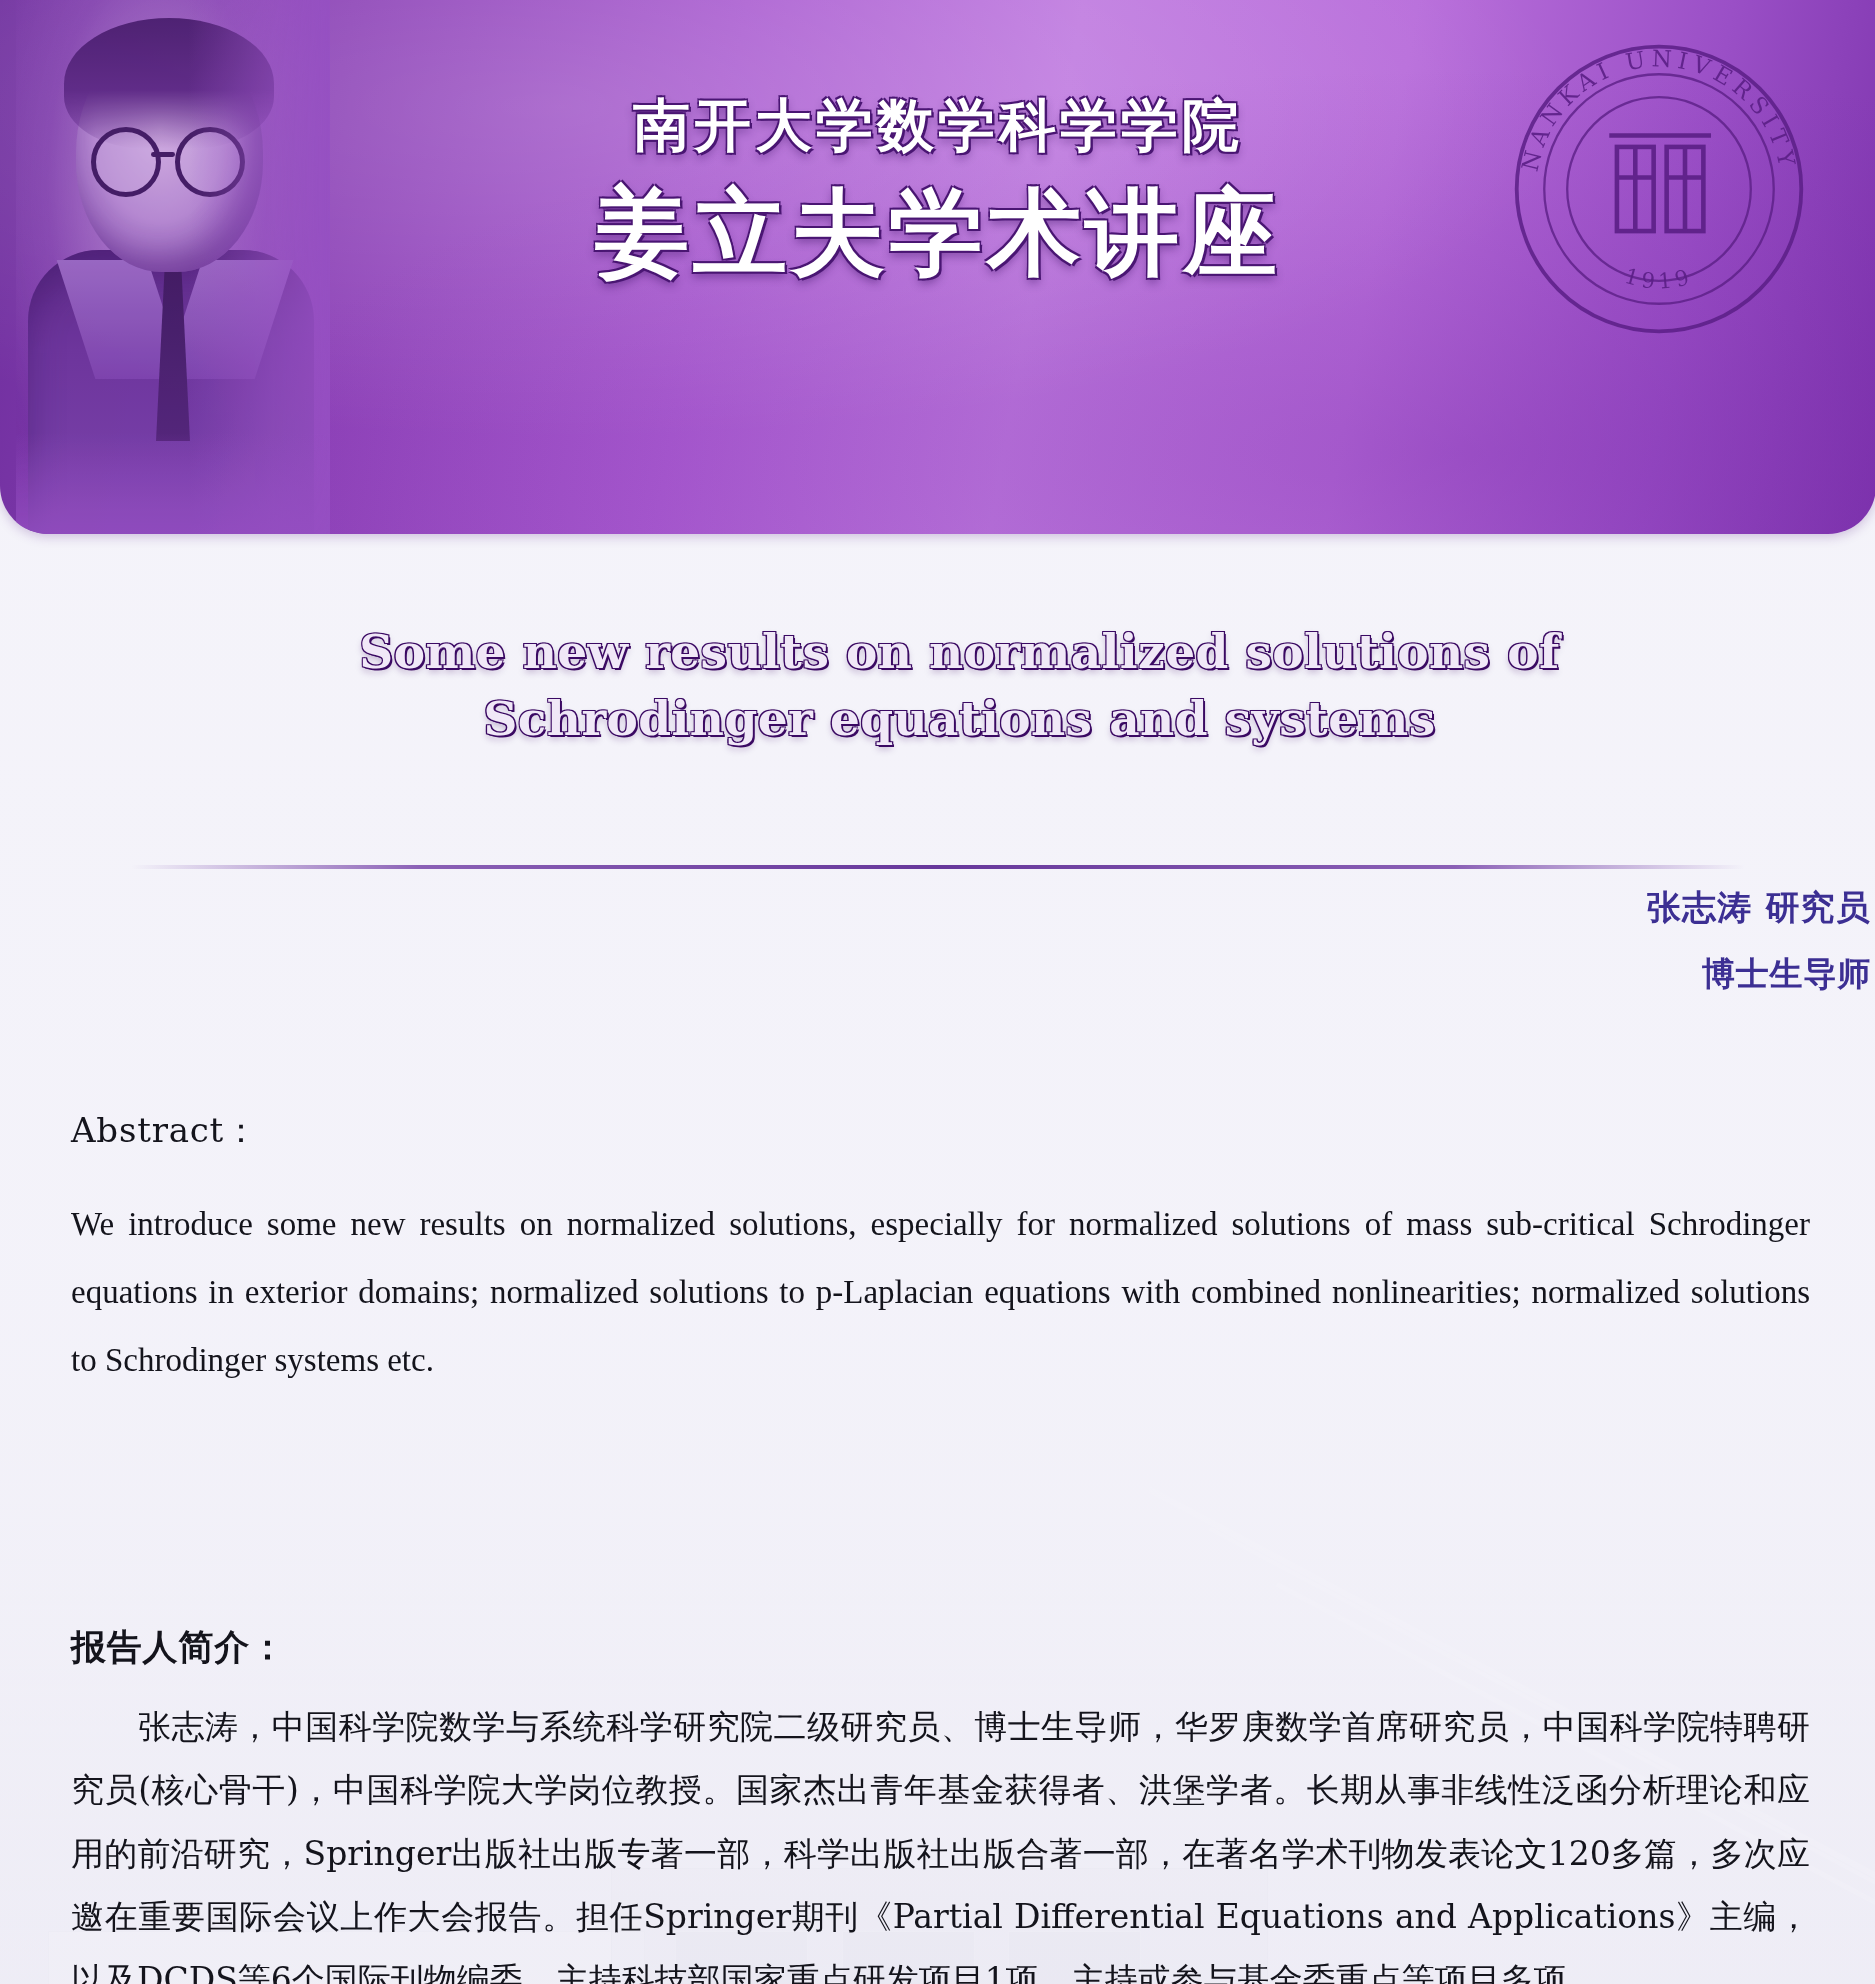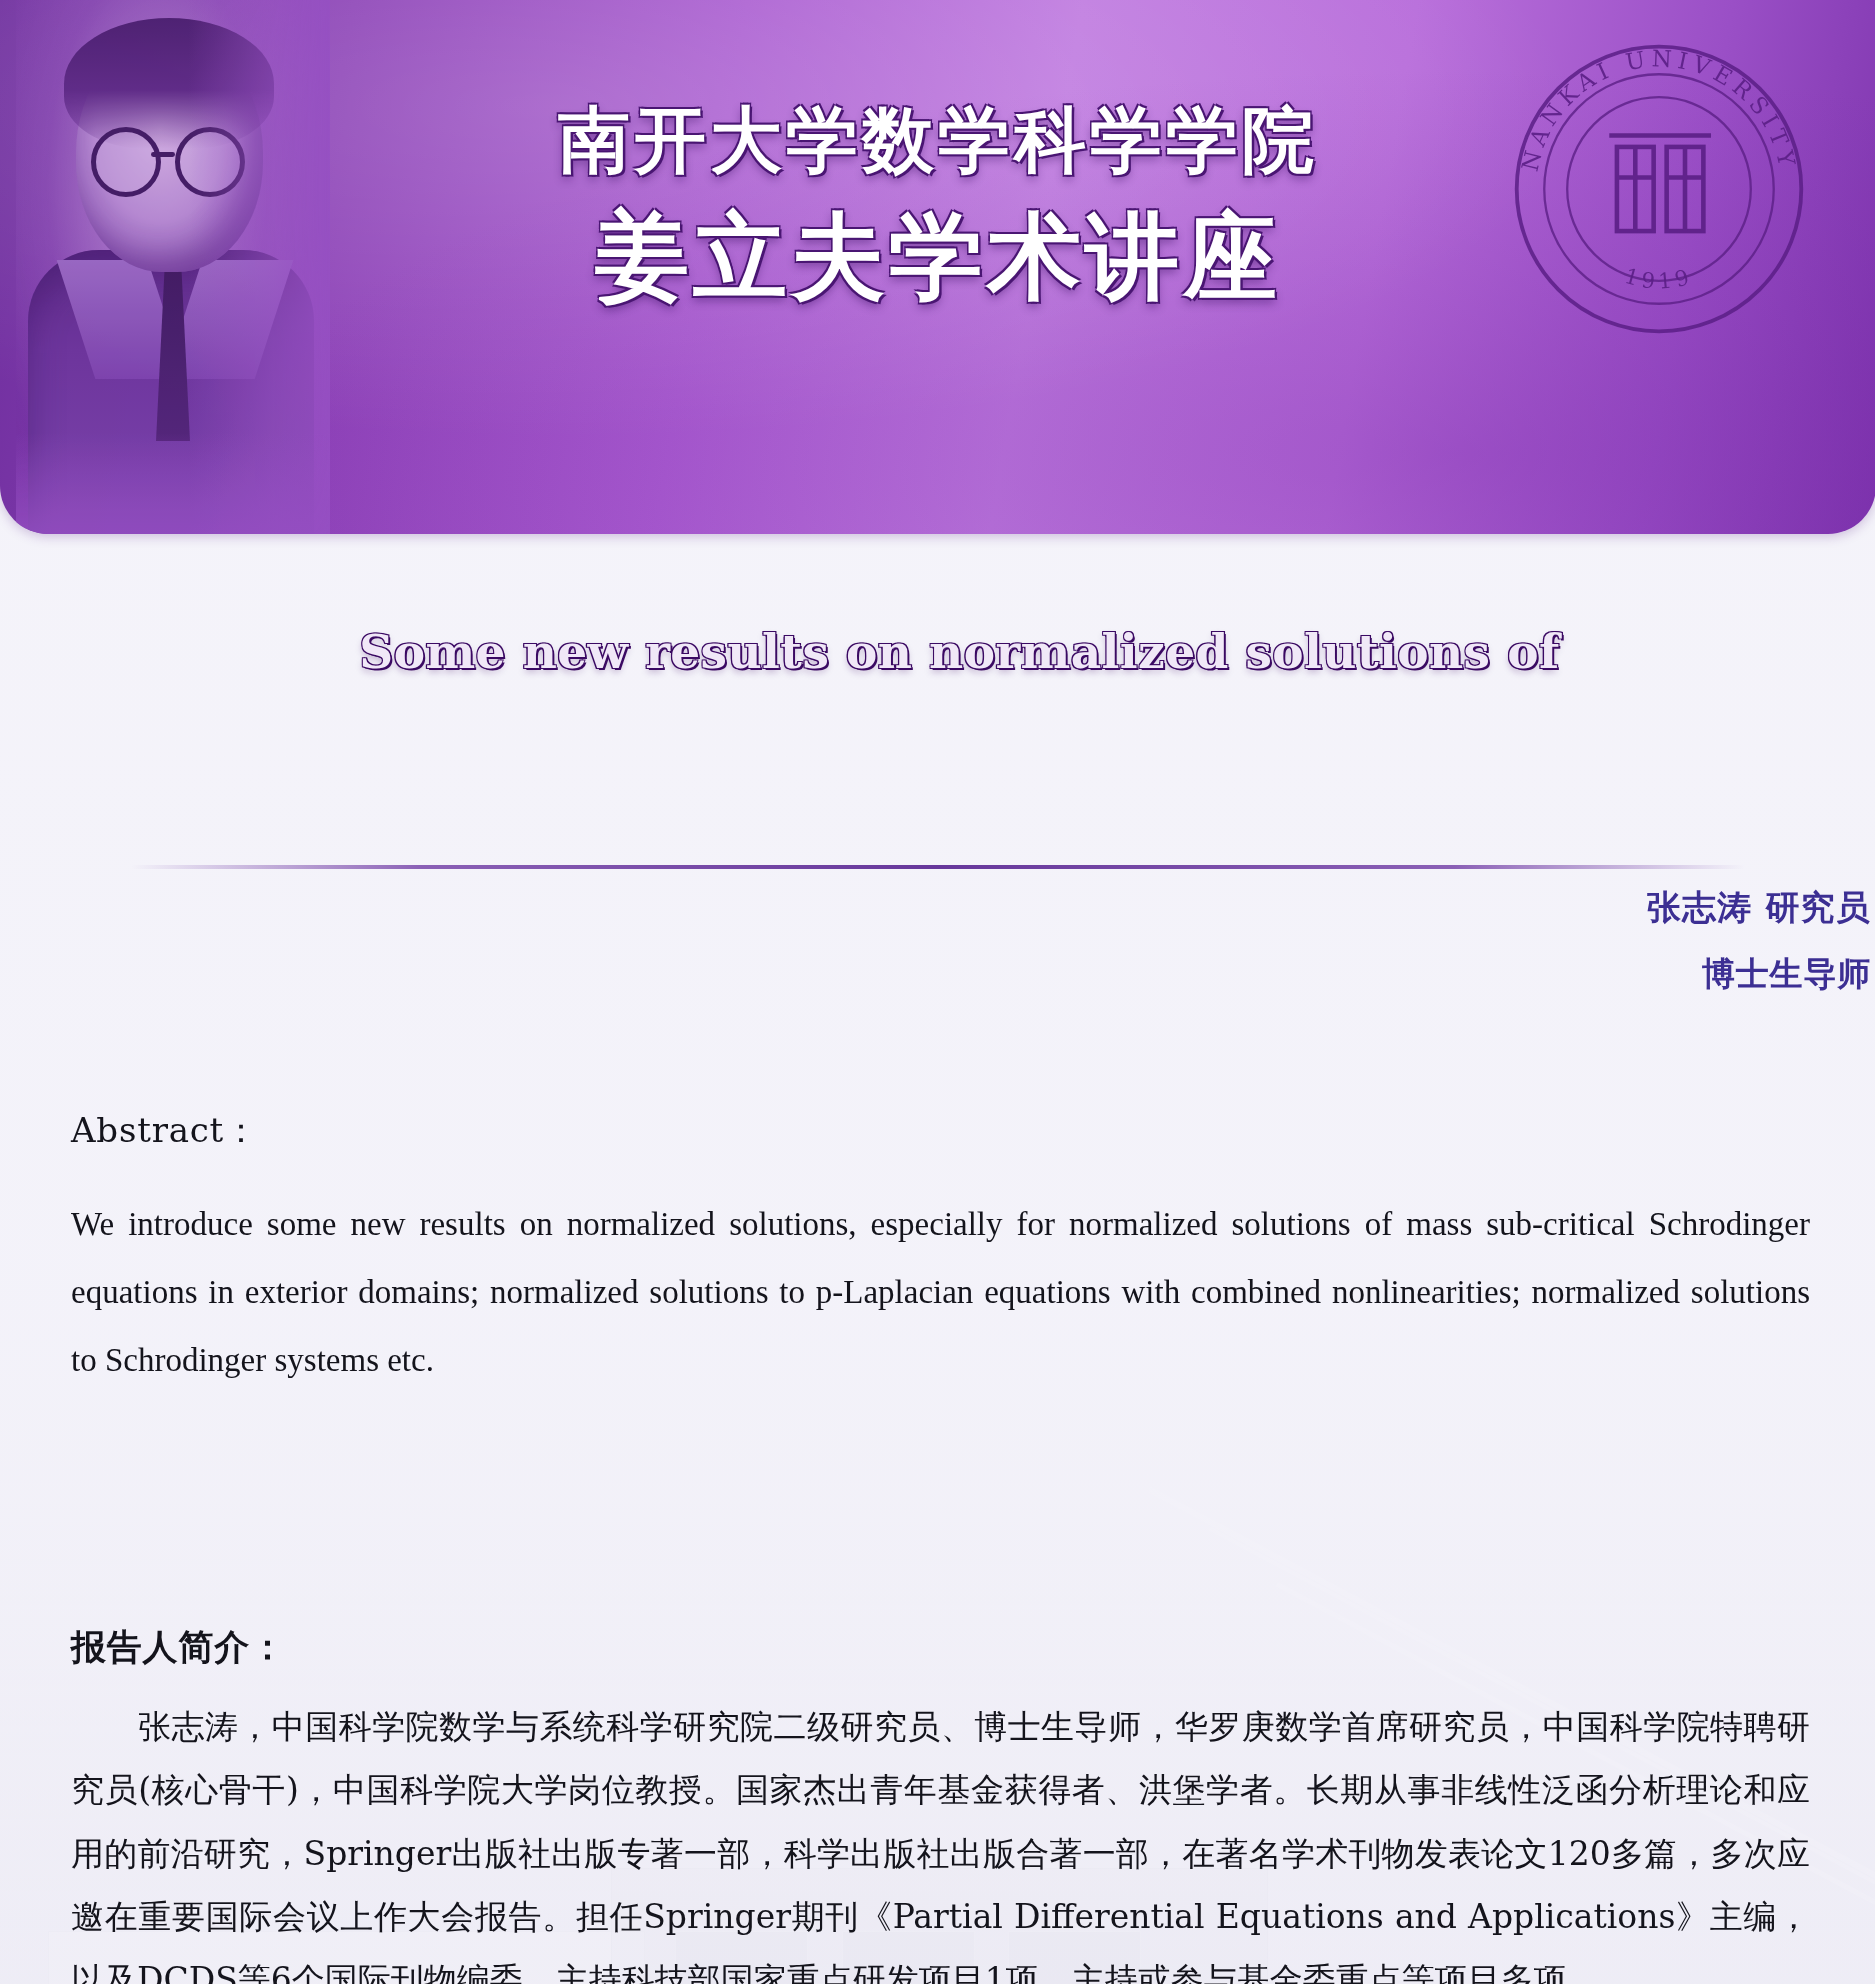--- a/index.html
+++ b/index.html
@@ -177,21 +177,21 @@
     letter-spacing: 4px;
     line-height: 1.22;
     text-shadow:
       0 0 0.8px #4a1673,
       2.4px 2.4px 0 #4a1673,
       -1.6px -1.6px 0 #4a1673,
       1.6px -1.6px 0 #4a1673,
       -1.6px 1.6px 0 #4a1673,
       0 4.8px 9.5px rgba(50,10,90,0.45);
   }
-  .banner-title-1 { font-size: 72px; margin-top: 6px; }
+  .banner-title-1 { font-size: 57px; }
   .banner-title-2 { font-size: 94px; margin-top: 15px; }
 
   
   .lecture-title {
     position: absolute;
     left: 0; right: 0;
     top: 619px;
     text-align: center;
     font-family: "DejaVu Serif", "Liberation Serif", serif;
     font-weight: bold;
@@ -350,20 +350,21 @@
     </div>
 
     <div class="banner-titles">
       <div class="banner-title-1">南开大学数学科学学院</div>
       <div class="banner-title-2">姜立夫学术讲座</div>
     </div>
   </div>
 
   <div class="lecture-title">
     <div>Some new results on normalized solutions of</div>
+    <div>Schrodinger equations and systems</div>
   </div>
 
   <div class="divider"></div>
 
   <div class="speaker-block">
     <div class="speaker-name">张志涛 研究员</div>
     <div class="speaker-affil">博士生导师</div>
   </div>
 
   <div class="section abstract-head">Abstract：</div>

